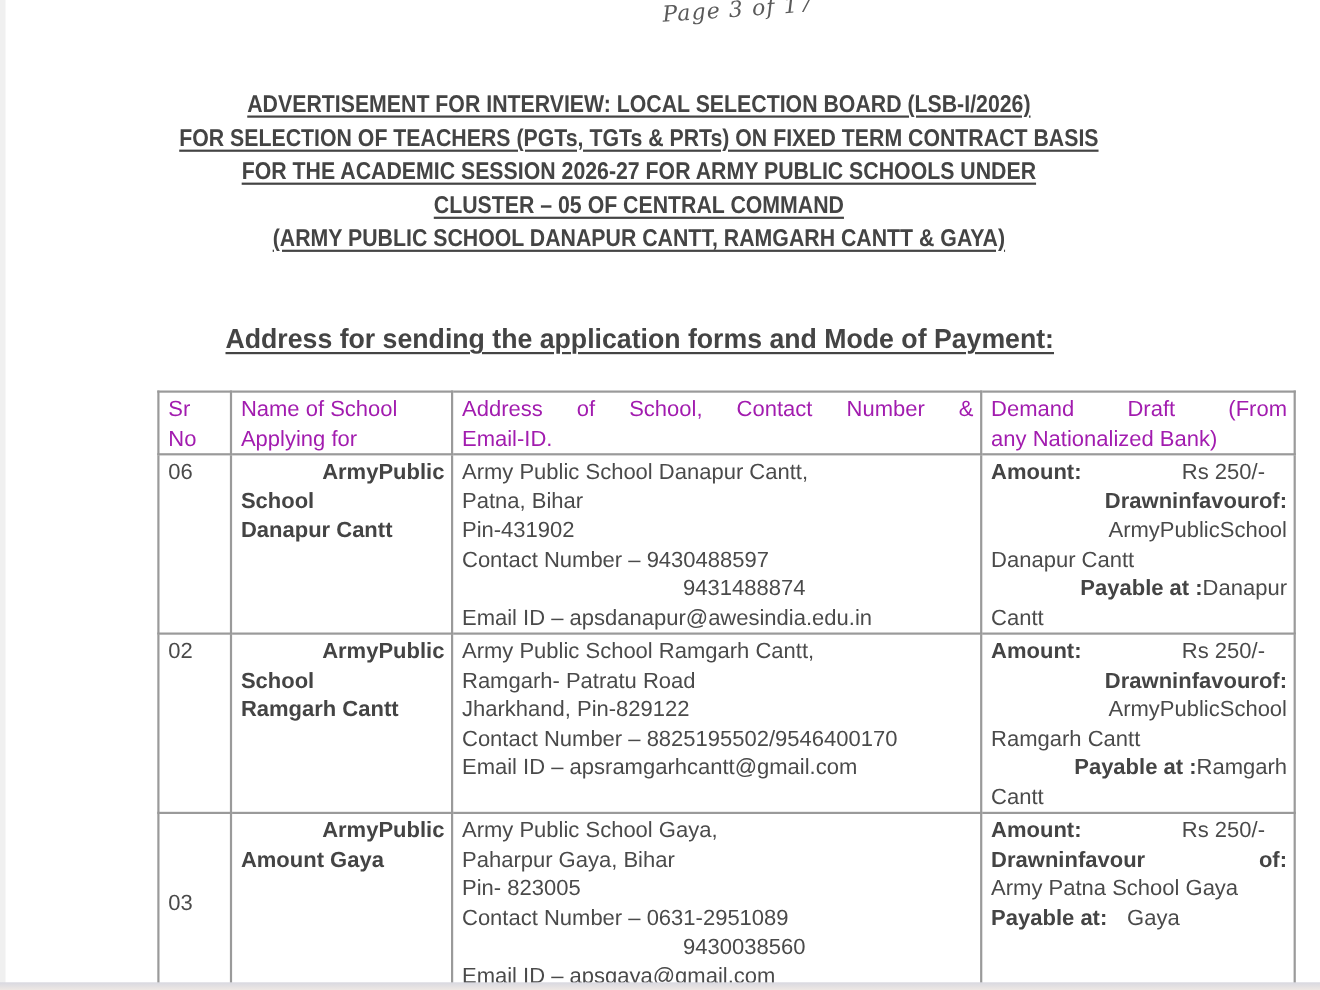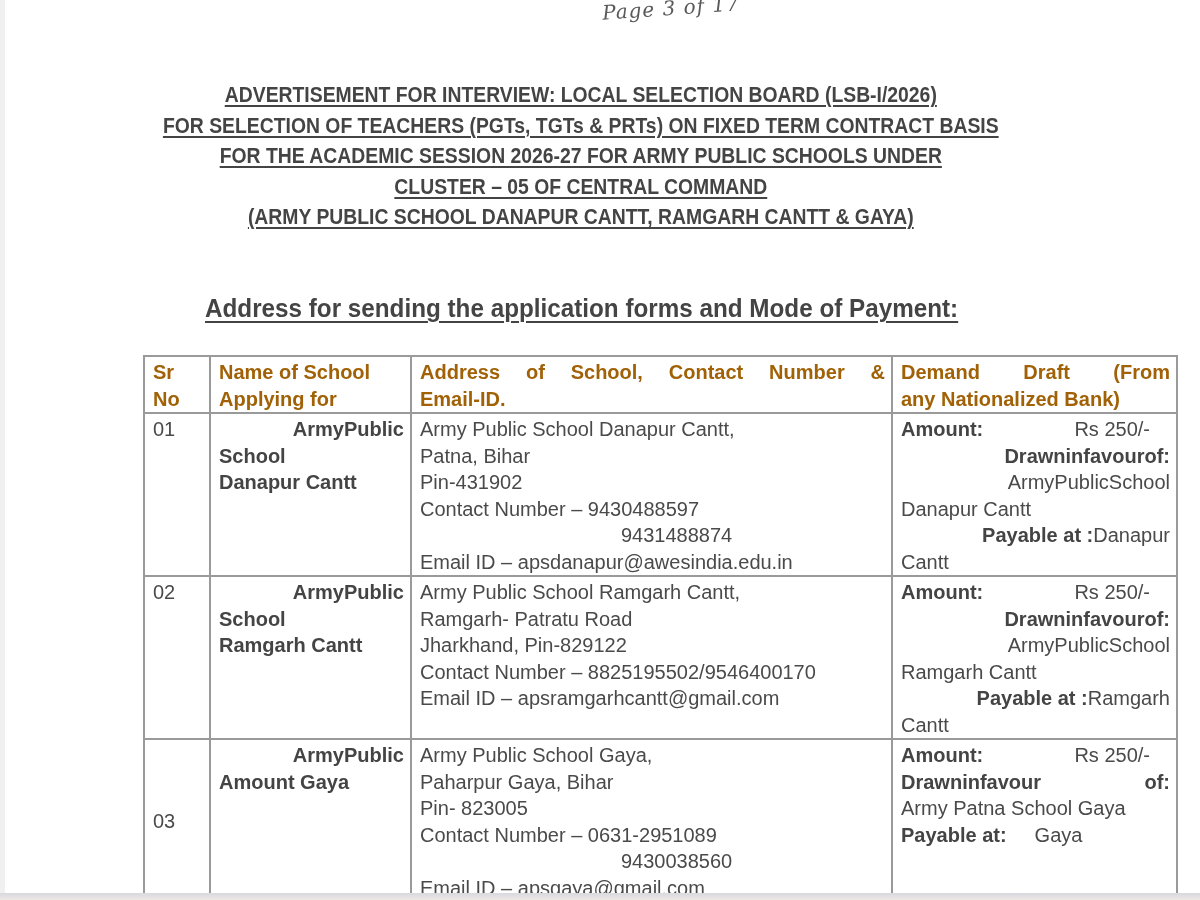--- a/index.html
+++ b/index.html
@@ -76,22 +76,22 @@
     line-height: 26.5px;
     color: #4a4a4a;
   }
   table.addr td, table.addr th {
     border: 2px solid #9a9a9a;
     vertical-align: top;
     padding: 2px 6px 0 8px;
     text-align: left;
   }
   table.addr th {
-    font-weight: bold;
-    color: #a16207;
+    font-weight: normal;
+    color: #a21caf;
   }
   col.c1 { width: 66px; }
   col.c2 { width: 201px; }
   col.c3 { width: 481px; }
   col.c4 { width: 285px; }
   .justify {
     text-align: justify;
     text-align-last: justify;
   }
   .bold { font-weight: bold; color: #444; }
@@ -105,21 +105,21 @@
     display: flex; justify-content: space-between;
     padding-right: 20px;
   }
   .favour {
     display: flex; justify-content: flex-end;
   }
   .payable {
     display: flex; justify-content: flex-end;
   }
   .payable-left {
-    display: flex; gap: 28px;
+    display: flex; gap: 18px;
   }
   .bottom-shadow {
     position: absolute;
     left: 0; top: 893px;
     width: 1200px; height: 7px;
     background: linear-gradient(#d8d8e0, #eee8e4);
   }
 </style>
 </head>
 <body>
@@ -161,21 +161,21 @@
       </th>
       <th>
         <span class="line justify" style="display:block;white-space:normal">Demand Draft (From</span>
         <span class="line">any Nationalized Bank)</span>
       </th>
     </tr>
   </thead>
   <tbody>
 
     <tr class="row-1">
-      <td>01</td>
+      <td>06</td>
       <td class="bold">
         <span class="line favour">
             <span>Army</span>
             <span>Public</span>
           </span>
         <span class="line">School</span>
         <span class="line">Danapur Cantt</span>
       </td>
       <td>
         <span class="line">Army Public School Danapur Cantt,</span>

